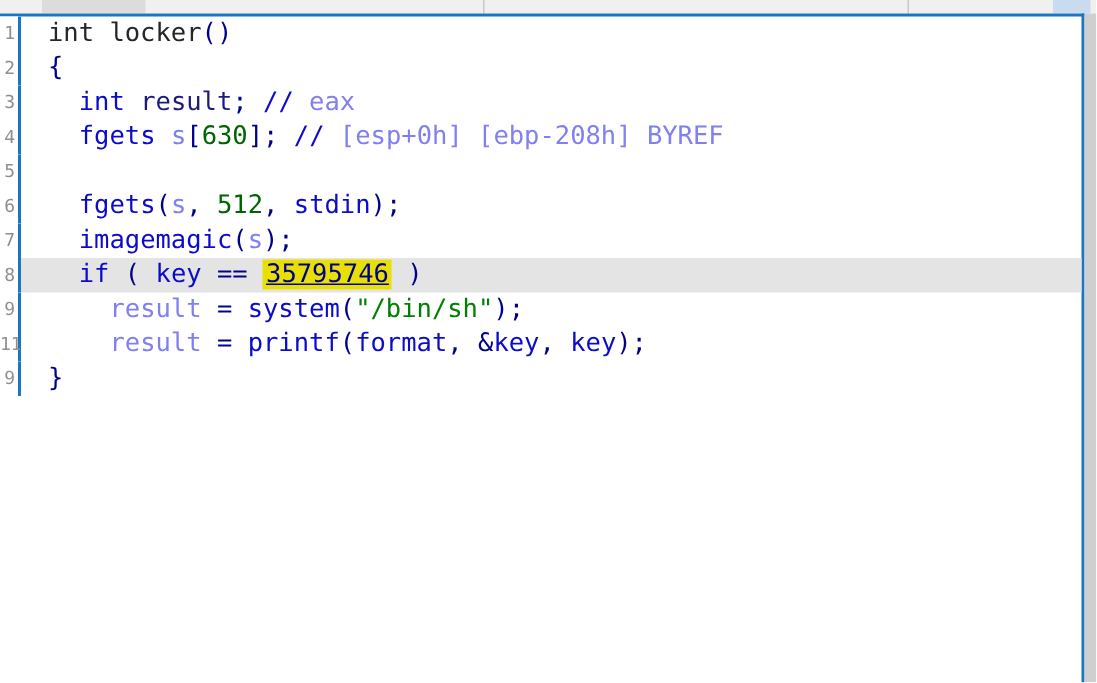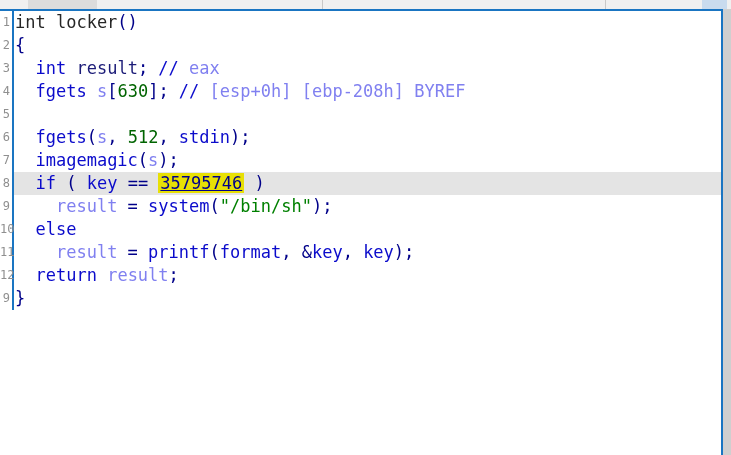--- a/index.html
+++ b/index.html
@@ -13,21 +13,21 @@
   .strip-chip{position:absolute;left:702px;top:0;width:25px;height:9px;background:var(--strip_chip);}
   
   .editor{position:absolute;left:0;top:9px;right:8px;bottom:0;background:#fff;
           border-top:2px solid var(--border_blue);border-right:2px solid var(--border_blue);}
   .rail{position:absolute;top:9px;right:0;width:8px;bottom:0;background:var(--rail);}
   
   .row{display:flex;height:23px;line-height:23px;}
   .gut{flex:0 0 14px;width:14px;text-align:right;padding-right:2px;box-sizing:border-box;
        font-size:12px;color:var(--gutter_num);border-right:2px solid var(--border_blue);
        background:#fff;user-select:none;}
-  .codeline{flex:1 1 auto;white-space:pre;font-size:17px;padding-left:1px;color:var(--punct);}
+  .codeline{flex:1 1 auto;white-space:pre;font-size:17px;padding-left:18px;color:var(--punct);}
   .row.current .codeline{background:var(--curline);}
   .tk-proto{color:var(--proto);}
   .tk-kw{color:var(--kw);}
   .tk-func{color:var(--func);}
   .tk-punct{color:var(--punct);}
   .tk-decl{color:var(--decl);}
   .tk-local{color:var(--local);}
   .tk-comment{color:var(--comment);}
   .tk-number{color:var(--number);}
   .tk-string{color:var(--string);}
@@ -77,30 +77,22 @@
         </div>
         <div class="row current">
           <div class="gut">8</div>
           <div class="codeline"><span class="tk-ws">  </span><span class="tk-kw">if</span><span class="tk-punct"> ( </span><span class="tk-func">key</span><span class="tk-punct"> == </span><span class="tk-numhl">35795746</span><span class="tk-punct"> )</span></div>
         </div>
         <div class="row">
           <div class="gut">9</div>
           <div class="codeline"><span class="tk-ws">    </span><span class="tk-local">result</span><span class="tk-punct"> = </span><span class="tk-func">system</span><span class="tk-punct">(</span><span class="tk-string">"/bin/sh"</span><span class="tk-punct">);</span></div>
         </div>
         <div class="row">
-          <div class="gut">10</div>
-          <div class="codeline"><span class="tk-ws">  </span><span class="tk-kw">else</span></div>
-        </div>
-        <div class="row">
           <div class="gut">11</div>
           <div class="codeline"><span class="tk-ws">    </span><span class="tk-local">result</span><span class="tk-punct"> = </span><span class="tk-func">printf</span><span class="tk-punct">(</span><span class="tk-func">format</span><span class="tk-punct">, </span><span class="tk-punct">&amp;</span><span class="tk-func">key</span><span class="tk-punct">, </span><span class="tk-func">key</span><span class="tk-punct">);</span></div>
-        </div>
-        <div class="row">
-          <div class="gut">12</div>
-          <div class="codeline"><span class="tk-ws">  </span><span class="tk-kw">return</span><span class="tk-ws"> </span><span class="tk-local">result</span><span class="tk-punct">;</span></div>
         </div>
         <div class="row">
           <div class="gut">9</div>
           <div class="codeline"><span class="tk-punct">}</span></div>
         </div>
       </div>
   </div>
 
   <div class="rail"></div>
 

